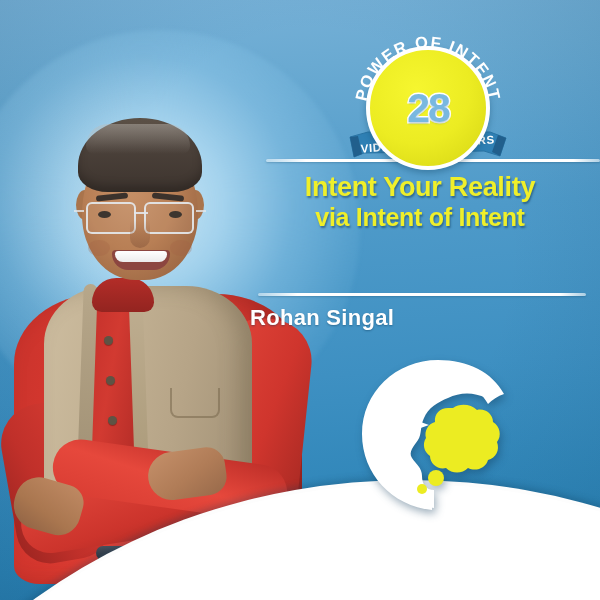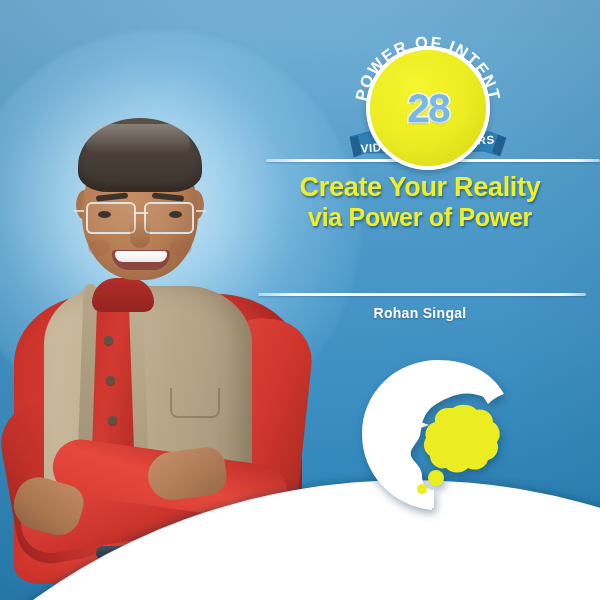--- a/index.html
+++ b/index.html
@@ -488,24 +488,23 @@
     letter-spacing: -0.3px;
     text-shadow: 1px 2px 2px rgba(20,62,92,0.55);
   }
   .headline .l3 { font-size: 25px; }
 
   .author {
     position: absolute;
     left: 250px;
     top: 305px;
     width: 340px;
-    text-align: center;
     color: #ffffff;
     font-weight: bold;
-    font-size: 14px;
+    font-size: 22px;
     letter-spacing: 0.3px;
     text-shadow: 0 1px 2px rgba(16,60,92,0.45);
   }
 
   
   .icon-moon {
     position: absolute;
     left: 352px;
     top: 356px;
     width: 180px;
@@ -595,22 +594,22 @@
         </defs>
         <text>
           <textPath href="#arcpath" startOffset="50%" text-anchor="middle">POWER OF INTENT</textPath>
         </text>
       </svg>
       <div class="badge-num">28</div>
     </div>
   </div>
 
   <div class="headline">
-    <div class="l2">Create Your Reality</div>
-    <div class="l3">via Power of Power</div>
+    <div class="l2">Intent Your Reality</div>
+    <div class="l3">via Intent of Intent</div>
   </div>
 
   <div class="author">Rohan Singal</div>
 
   <svg class="icon-moon" viewBox="0 0 180 160">
 
     <path d="M86 4
              C 44 4, 10 36, 10 78
              C 10 118, 40 150, 80 154
              L 80 140

